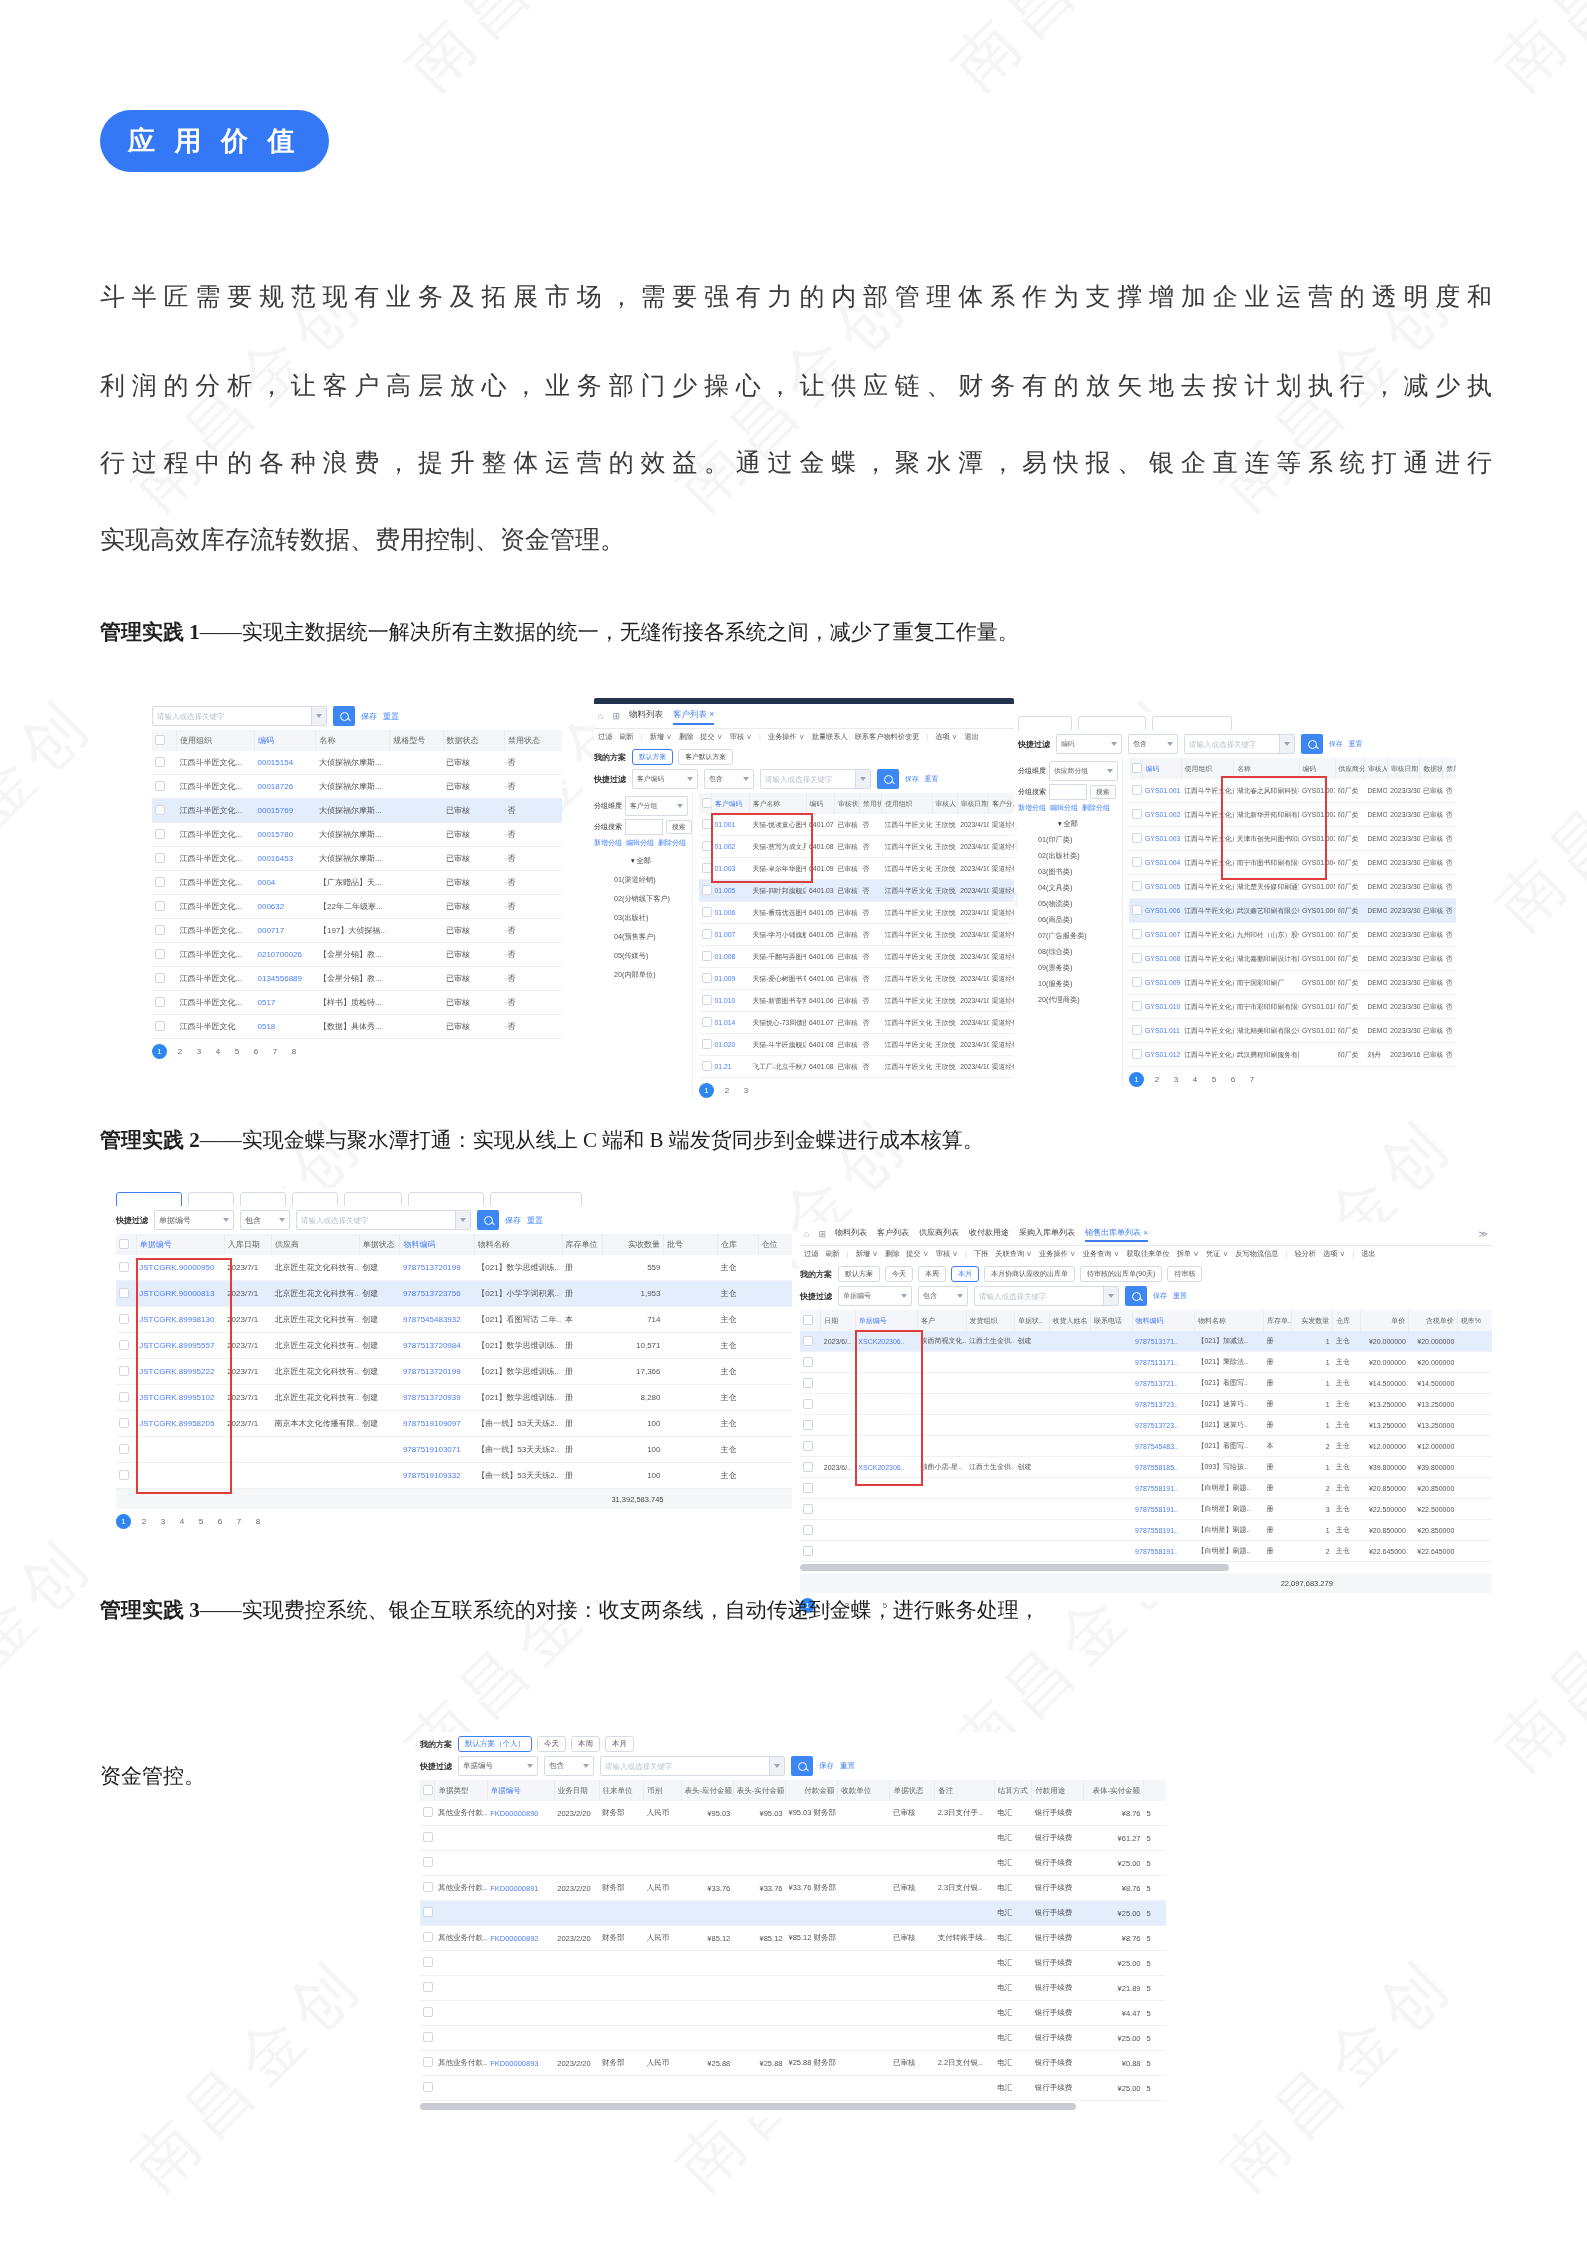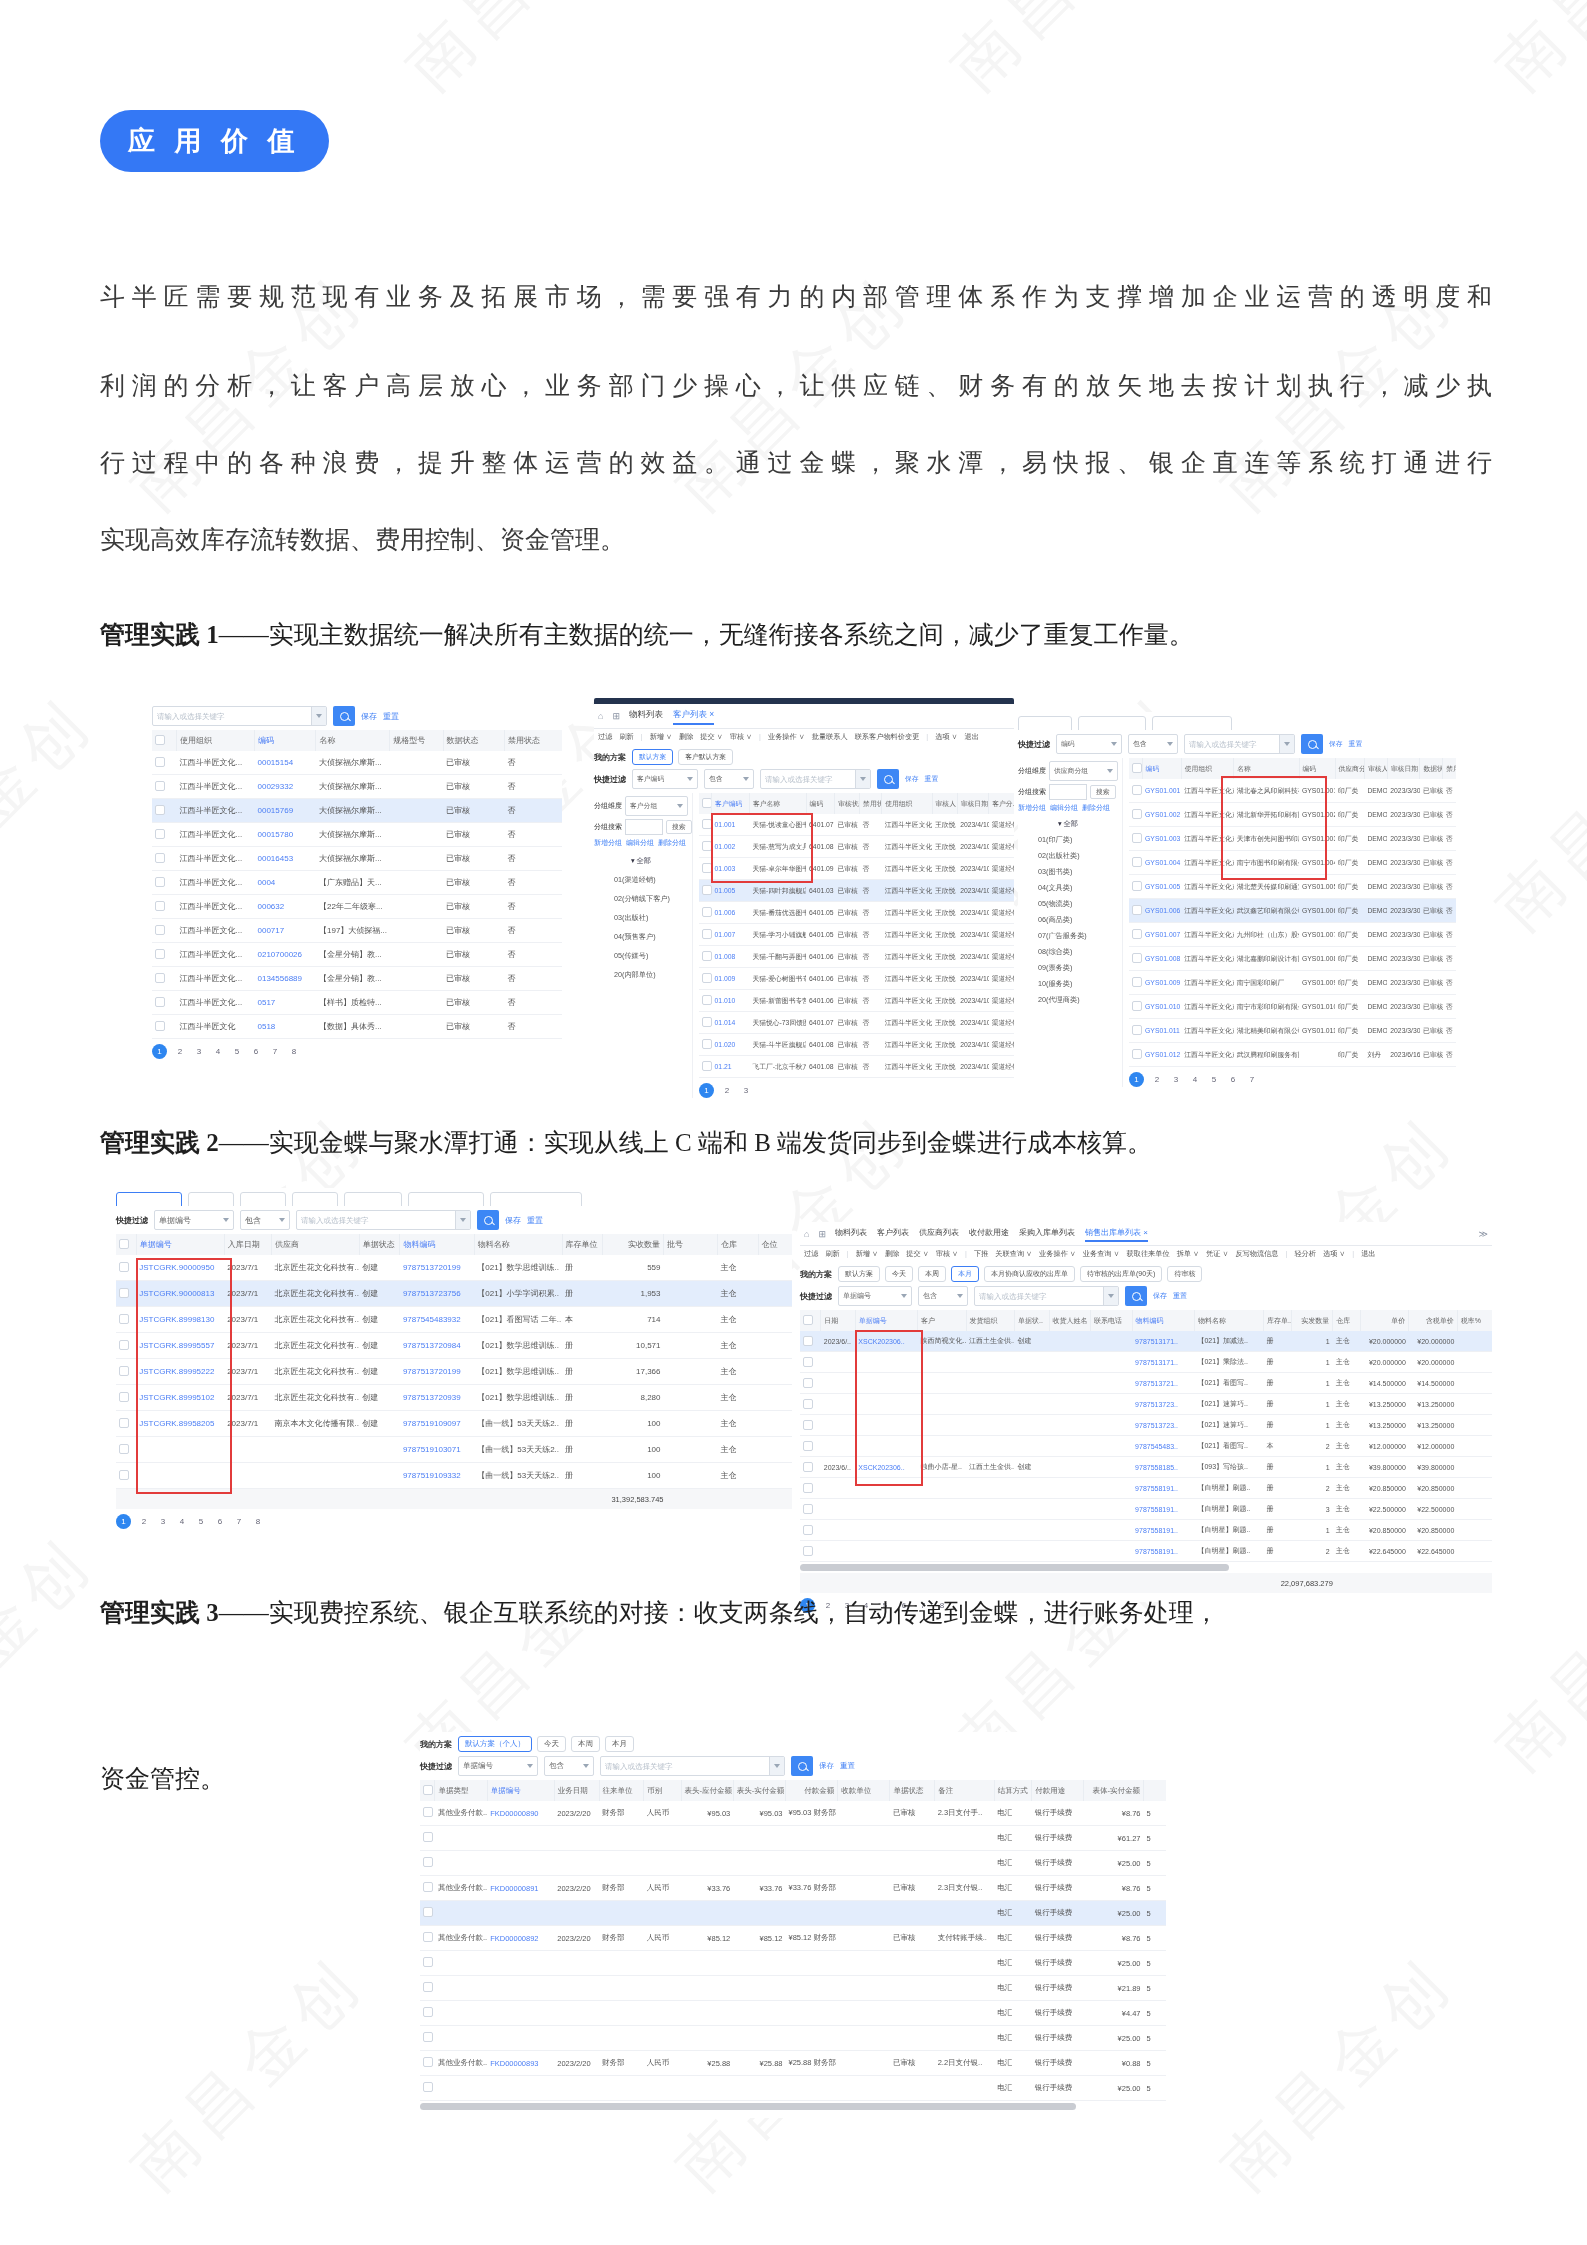--- a/index.html
+++ b/index.html
@@ -9,21 +9,21 @@
   .wm{position:absolute;inset:0;overflow:hidden;pointer-events:none;z-index:0;}
   .wm span{position:absolute;white-space:nowrap;font-size:64px;letter-spacing:10px;
            color:#f5f5f5;font-weight:400;transform:rotate(-45deg);}
   .content{position:relative;z-index:1;}
   
   .badge{position:absolute;left:100px;top:110px;background:#3478f5;color:#fff;
          border-radius:32px;padding:13px 28px;font-size:27px;font-weight:bold;letter-spacing:6px;}
   .pline{position:absolute;left:100px;width:1392px;font-size:25px;color:#3a3a3a;
          font-family:"Liberation Serif",serif;line-height:34px;white-space:nowrap;}
   .pline.j{white-space:normal;text-align:justify;text-align-last:justify;}
-  .hprac{position:absolute;left:100px;width:1420px;font-size:25px;color:#1f1f1f;
+  .hprac{position:absolute;left:100px;width:1420px;font-size:21px;color:#1f1f1f;
          font-family:"Liberation Serif",serif;white-space:nowrap;}
   .hprac b{font-weight:700;}
   
   .shot{position:absolute;background:#fff;--rh:23px;font-size:8px;color:#555;}
   .srow{display:flex;align-items:center;gap:6px;margin:4px 0;}
   .lbl{font-weight:700;color:#333;font-size:8px;white-space:nowrap;}
   .sel{border:1px solid #d5dbe3;border-radius:2px;background:#fff;color:#666;height:18px;
        display:inline-flex;align-items:center;justify-content:space-between;padding:0 4px;gap:4px;white-space:nowrap;}
   .w56{width:56px}.w44{width:40px}.flex1{flex:1}
   .chev{width:0;height:0;border-left:3px solid transparent;border-right:3px solid transparent;
@@ -166,21 +166,21 @@
                 <td>江西斗半匠文化...</td>
                 <td class="lk">00015154</td>
                 <td>大侦探福尔摩斯...</td>
                 <td></td>
                 <td>已审核</td>
                 <td>否</td>
               </tr>
               <tr>
                 <td><span class="cb"></span></td>
                 <td>江西斗半匠文化...</td>
-                <td class="lk">00029332</td>
+                <td class="lk">00018726</td>
                 <td>大侦探福尔摩斯...</td>
                 <td></td>
                 <td>已审核</td>
                 <td>否</td>
               </tr>
               <tr class="hl">
                 <td><span class="cb"></span></td>
                 <td>江西斗半匠文化...</td>
                 <td class="lk">00015769</td>
                 <td>大侦探福尔摩斯...</td>

